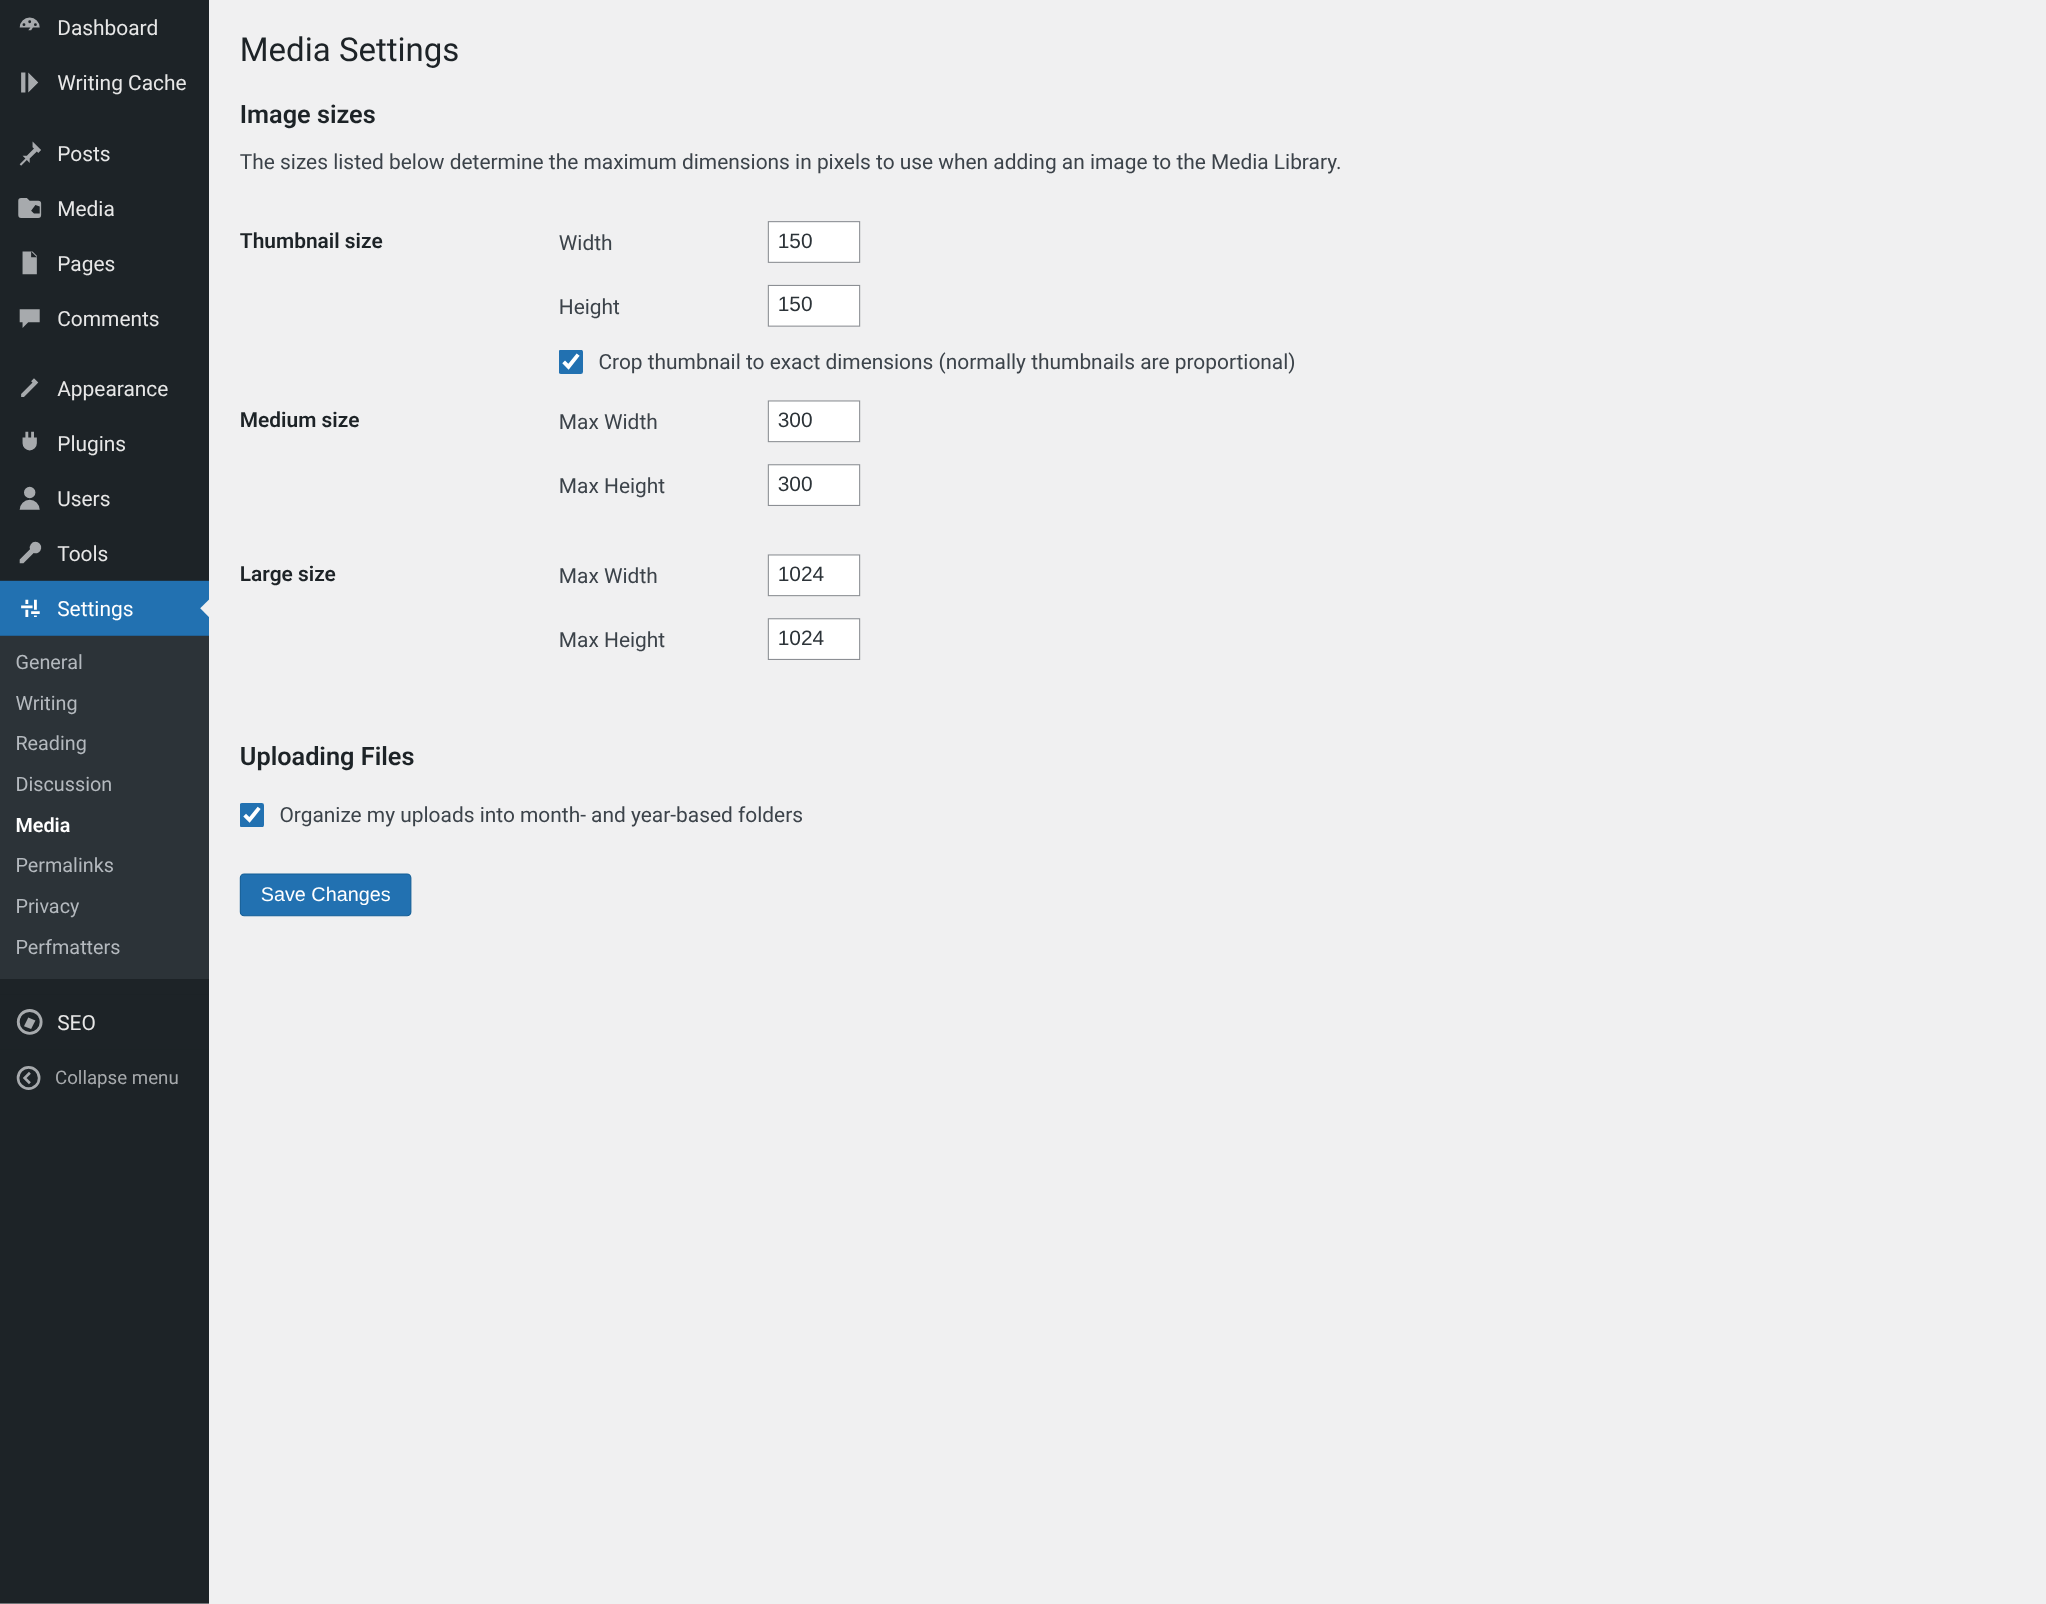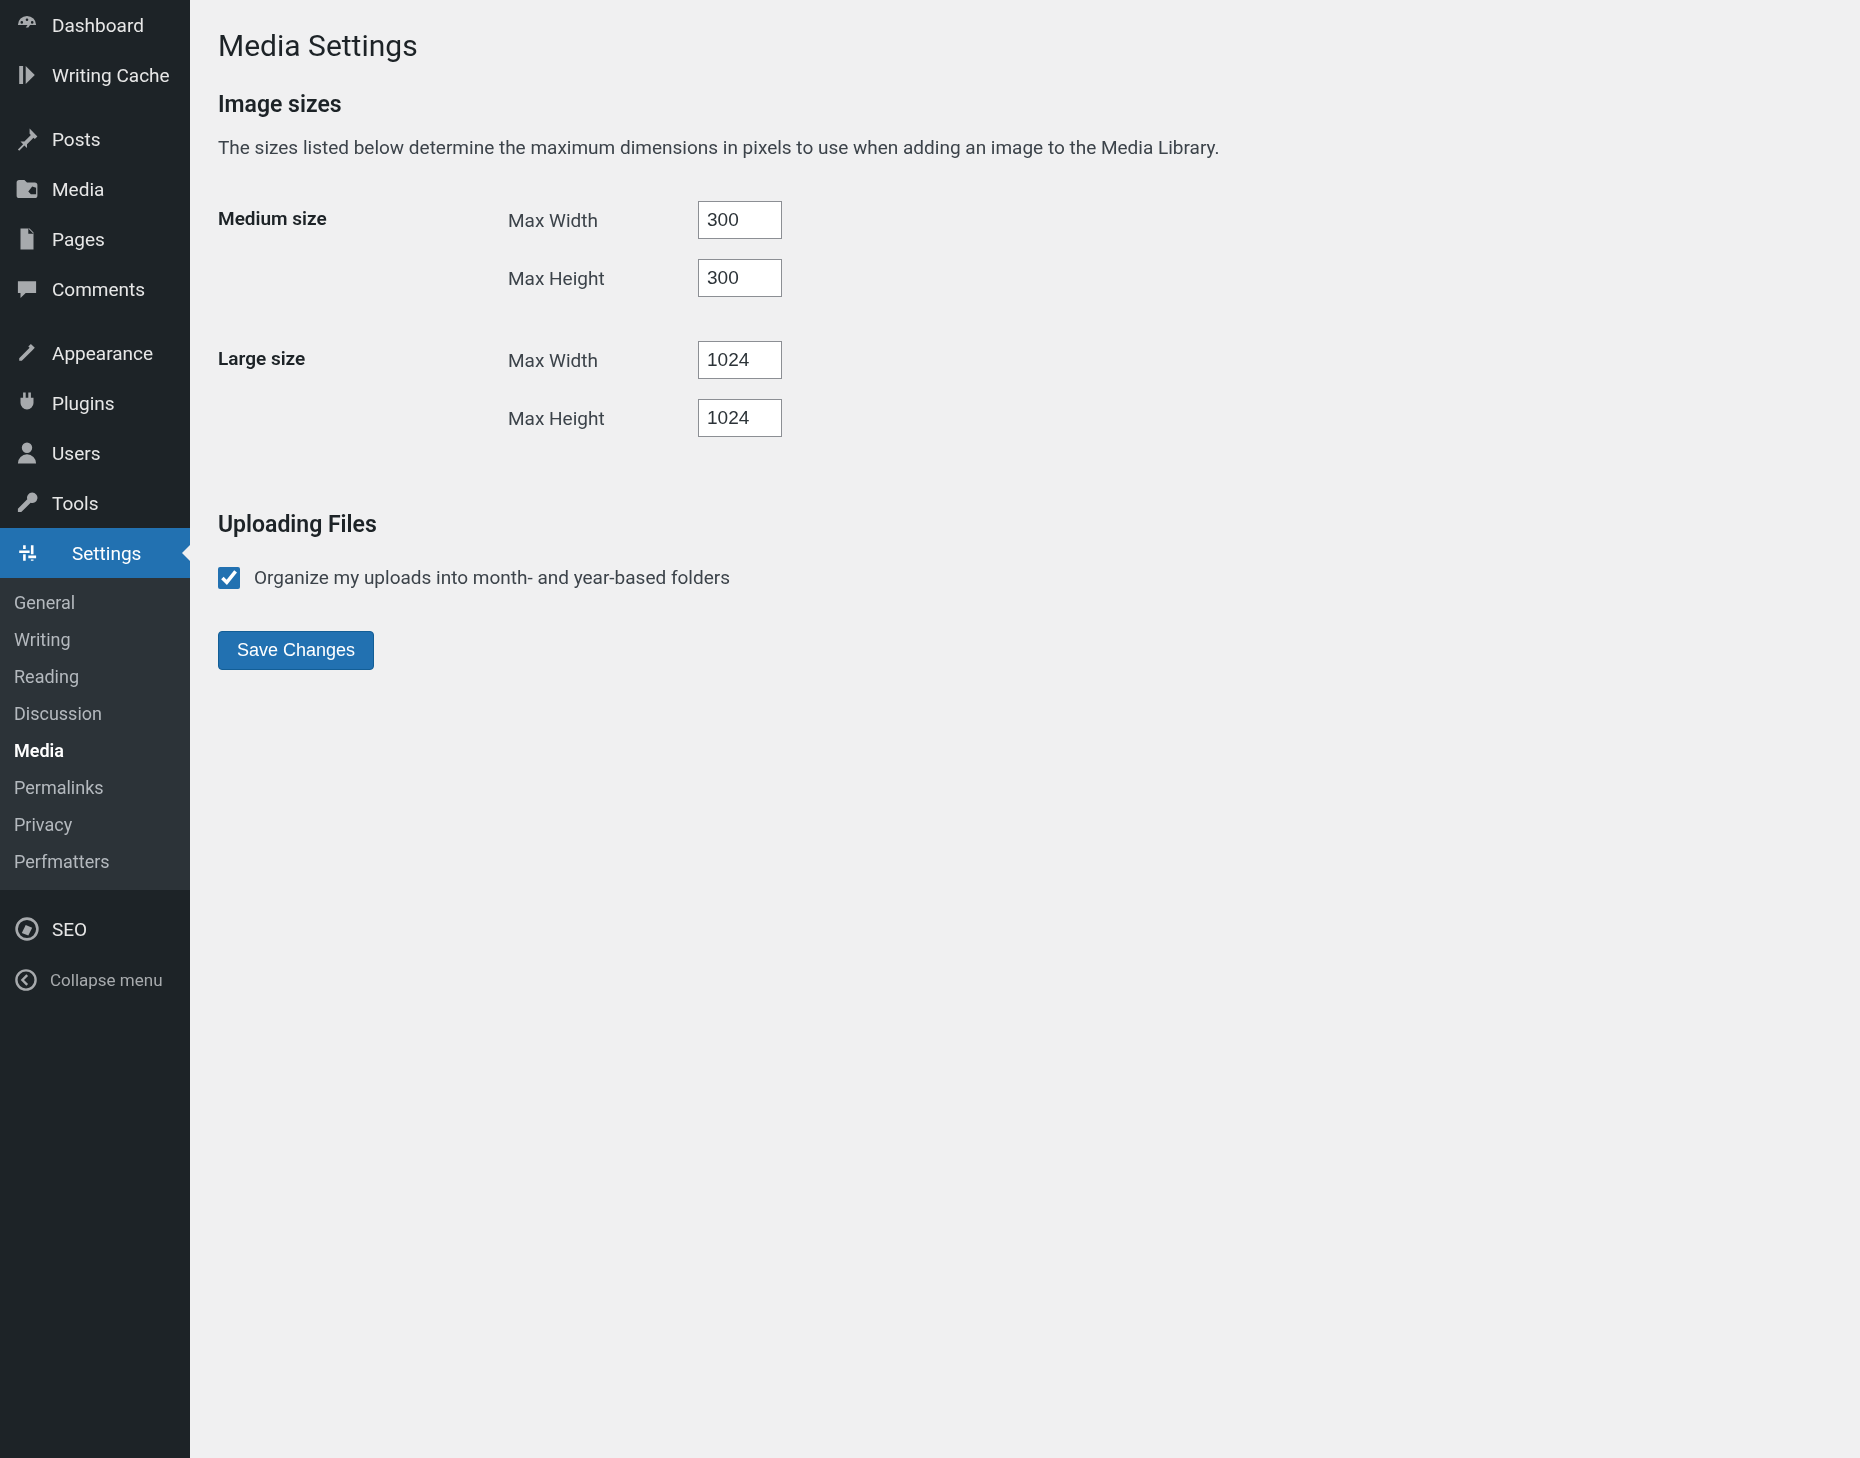--- a/index.html
+++ b/index.html
@@ -31,21 +31,20 @@
   }
   .menu-item .icon {
     width: 26px; height: 26px;
     margin-right: 12px;
     fill: #a7aaad;
     display:flex; align-items:center; justify-content:center;
   }
   .menu-item.active {
     background: #2271b1;
     color: #fff;
-    gap: 20px;
   }
   .menu-item.active .icon { fill: #fff; }
   .menu-item.active::after {
     content: "";
     position: absolute;
     right: -1px;
     top: 50%;
     margin-top: -9px;
     border: 9px solid transparent;
     border-right-color: #f0f0f1;
@@ -305,20 +304,37 @@
 
 <div id="wpbody">
   <h1>Media Settings</h1>
 
   <h2 class="section">Image sizes</h2>
   <p class="desc">The sizes listed below determine the maximum dimensions in pixels to use when adding an image to the Media Library.</p>
 
   <table class="form-table">
 
     <tbody>
+        <tr>
+      <th>Thumbnail size</th>
+      <td>
+        <div class="field-row">
+          <span class="field-label">Width</span>
+          <input type="text" class="small" value="150" style="">
+        </div>
+        <div class="field-row">
+          <span class="field-label">Height</span>
+          <input type="text" class="small" value="150" style="">
+        </div>
+        <label class="check">
+          <input type="checkbox" checked="" style="">
+          <span>Crop thumbnail to exact dimensions (normally thumbnails are proportional)</span>
+        </label>
+      </td>
+    </tr>
 
     <tr>
       <th>Medium size</th>
       <td>
         <div class="field-row">
           <span class="field-label">Max Width</span>
           <input type="text" class="small" value="300" style="">
         </div>
         <div class="field-row">
           <span class="field-label">Max Height</span>

